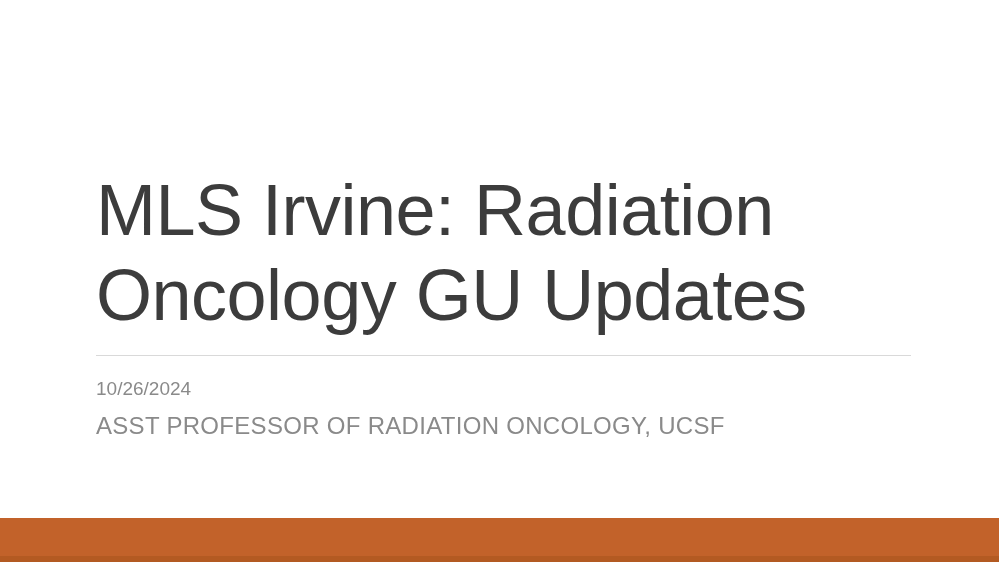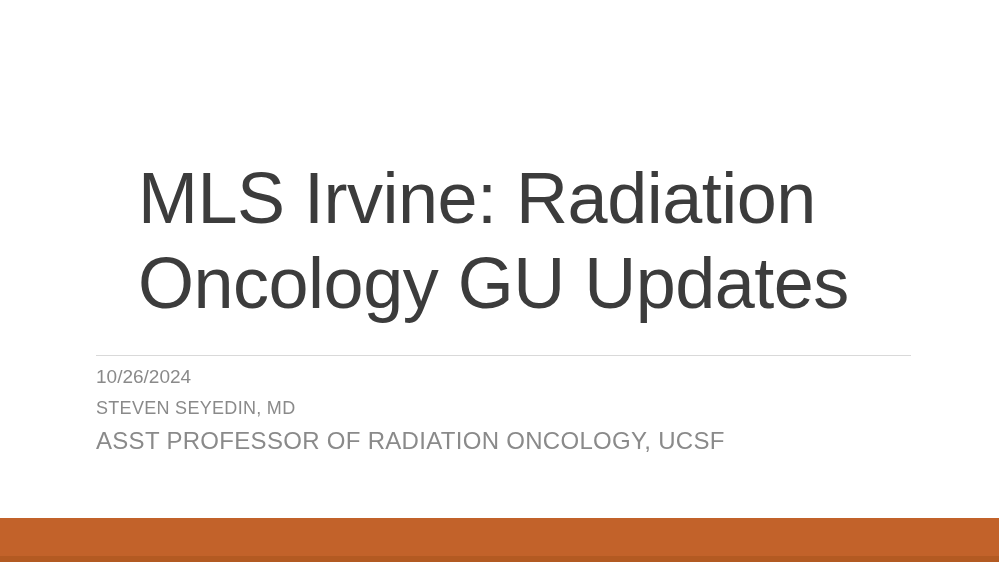--- a/index.html
+++ b/index.html
@@ -17,23 +17,22 @@
     position: relative;
     width: 999px;
     height: 562px;
     background: #ffffff;
     box-sizing: border-box;
     overflow: hidden;
   }
   .title-block {
     position: absolute;
     left: 96px;
-    top: 156px;
+    top: 168px;
     width: 820px;
-    margin-left: 42px;
   }
   .slide-title {
     font-family: "Liberation Sans", sans-serif;
     font-size: 72px;
     line-height: 1.18;
     font-weight: 400;
     color: #3c3c3c;
     letter-spacing: -0.5px;
     margin: 0;
     white-space: pre-wrap;
@@ -48,21 +47,21 @@
   }
   .subtitle-block {
     position: absolute;
     left: 96px;
     top: 364px;
     width: 820px;
   }
   .sub-line {
     font-family: "Liberation Sans", sans-serif;
     color: #8a8a8a;
-    margin: 0 0 7px 0;
+    margin: 12px 0 7px 0;
   }
   .sub-date {
     font-size: 19px;
     line-height: 25px;
   }
   .sub-name {
     font-size: 18px;
     line-height: 25px;
     letter-spacing: 0.3px;
   }
@@ -94,21 +93,20 @@
 <div class="slide">
 
   <div class="title-block">
     <h1 class="slide-title">MLS Irvine: Radiation Oncology GU Updates</h1>
   </div>
 
   <div class="divider"></div>
 
   <div class="subtitle-block">
     <p class="sub-line sub-date">10/26/2024</p>
-    <p class="sub-line sub-name">STEVEN SEYEDIN, MD</p>
     <p class="sub-line sub-role">ASST PROFESSOR OF RADIATION ONCOLOGY, UCSF</p>
   </div>
 
   <div class="footer-bar">
     <div class="footer-bar-inner"></div>
   </div>
 
 </div>
 
 </body></html>

